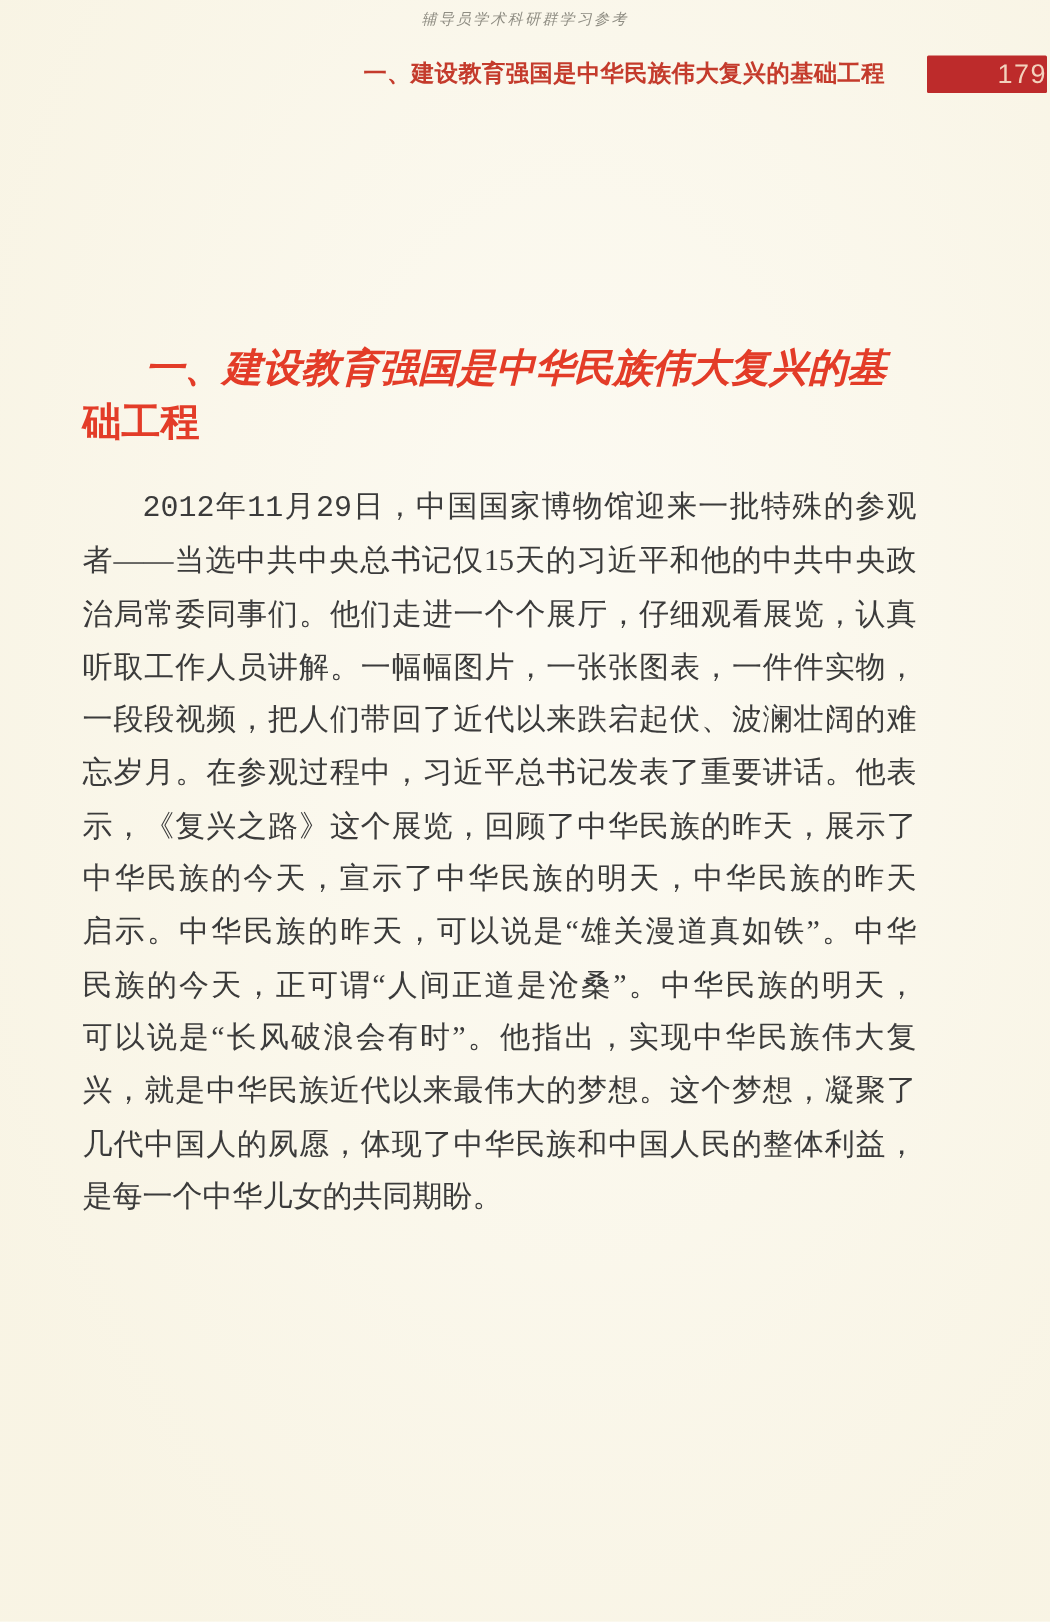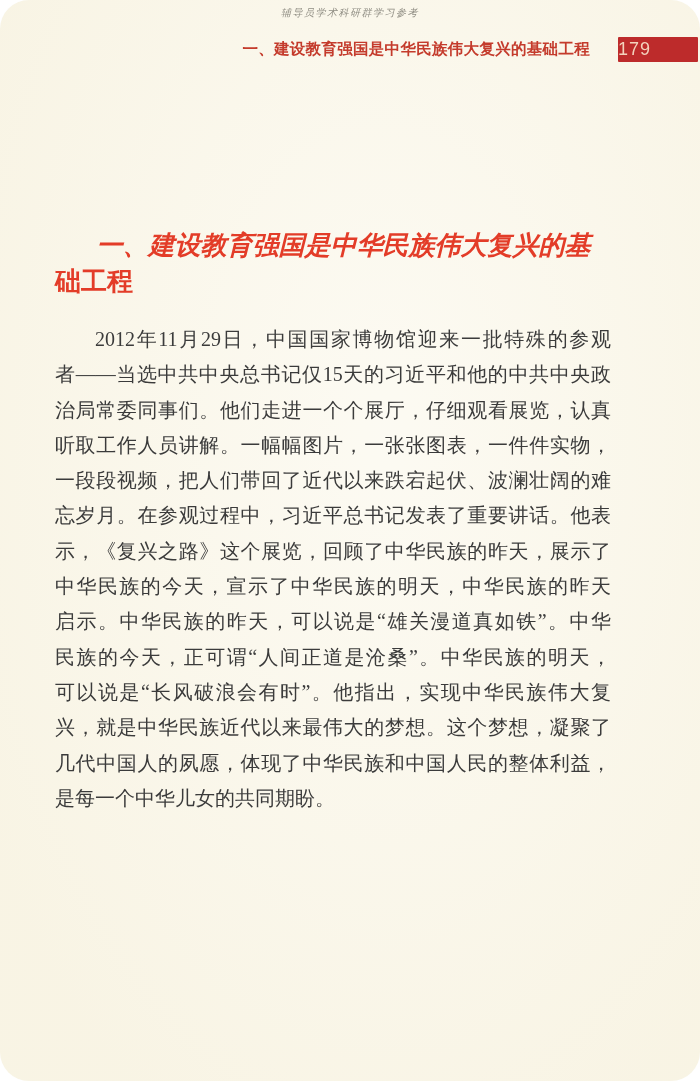--- a/index.html
+++ b/index.html
@@ -7,21 +7,20 @@
   body {
     font-family: "Liberation Serif", "DejaVu Serif", serif;
   }
   .page {
     position: relative;
     width: 700px;
     height: 1081px;
     background: var(--page-background, #fbf8ec);
     background-image: radial-gradient(ellipse at 55% 40%, rgba(255,255,255,0.35), rgba(240,232,205,0.25) 85%);
     overflow: hidden;
-    border-radius: 29px;
   }
   .watermark {
     position: absolute;
     top: 6px;
     left: 0;
     width: 100%;
     text-align: center;
     font-family: "DejaVu Serif", serif;
     font-style: italic;
     font-size: 10px;
@@ -48,21 +47,21 @@
   }
   .page-number-badge {
     width: 80px;
     height: 25px;
     margin-right: 2px;
     background: var(--page-number-box, #bd2b2b);
     color: var(--page-number-text, #f3d2bd);
     font-family: "Liberation Sans", "DejaVu Sans", sans-serif;
     font-size: 18px;
     line-height: 25px;
-    text-align: left;
+    text-align: right;
     letter-spacing: 1px;
     border-radius: 1px;
   }
   .chapter-title {
     position: absolute;
     top: 227px;
     left: 55px;
     width: 556px;
     font-family: "Liberation Sans", "DejaVu Sans", sans-serif;
     font-weight: 700;
@@ -78,21 +77,21 @@
     left: 55px;
     width: 556px;
     font-size: 20px;
     line-height: 35.3px;
     color: var(--body-text, #3b3b3b);
   }
   .para .line {
     text-align: justify;
     text-align-last: justify;
   }
-  .para .line.first { text-indent: 2em; }
+  .para .line.first { text-indent: 2em; font-family: Liberation Mono, monospace; }
   .para .line.last {
     text-align: center;
     text-align-last: left;
   }
 </style>
 </head>
 <body>
 
 <div class="page">
 

